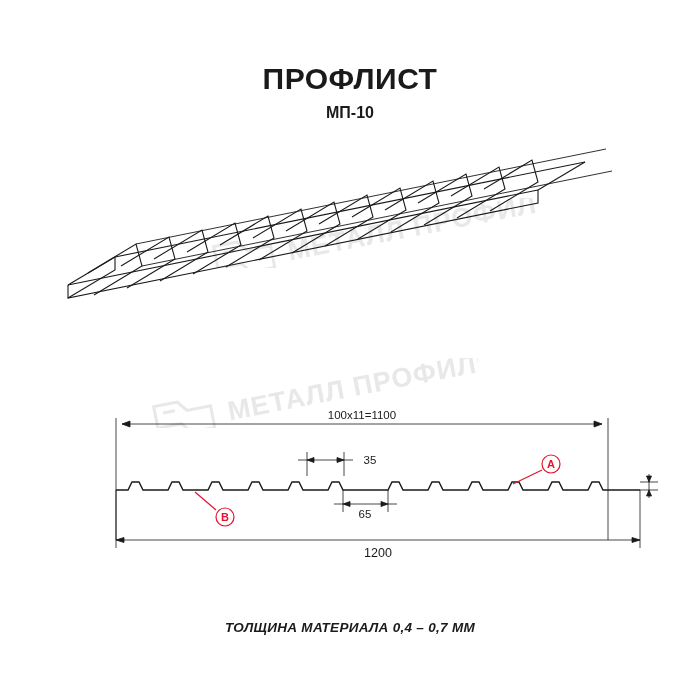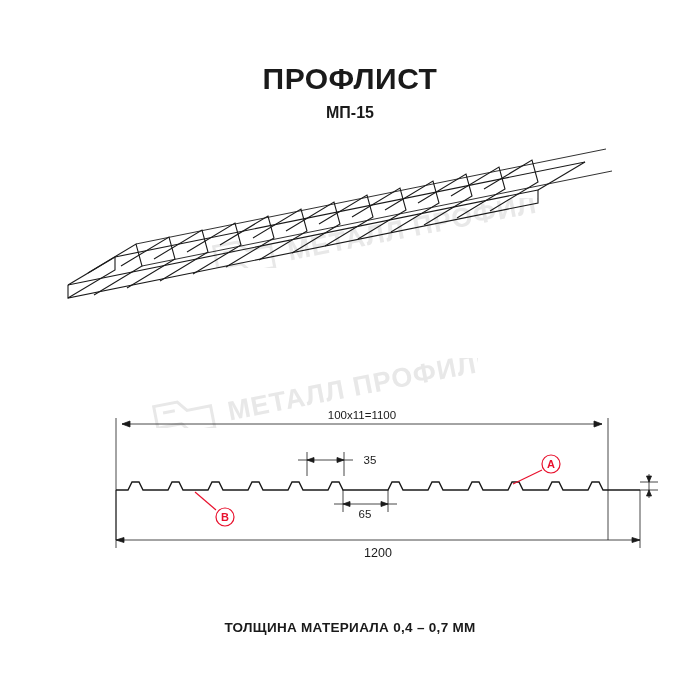--- a/index.html
+++ b/index.html
@@ -44,20 +44,21 @@
   .footer-note {
     position: absolute;
     top: 620px;
     left: 0;
     width: 700px;
     text-align: center;
     font-size: 13.5px;
     font-weight: bold;
     letter-spacing: 0.3px;
     color: #1a1a1a;
+    font-style: italic;
   }
   .fig-3d {
     position: absolute;
     top: 140px;
     left: 40px;
   }
   .fig-section {
     position: absolute;
     top: 400px;
     left: 40px;
@@ -72,21 +73,21 @@
   text {
     font-family: "Liberation Sans", sans-serif;
   }
 </style>
 </head>
 <body>
 
 <div class="page">
 
   <div class="title">ПРОФЛИСТ</div>
-  <div class="subtitle">МП-15</div>
+  <div class="subtitle">МП-10</div>
 
   <div class="wm wm1">
     <svg width="330" height="70" viewBox="0 0 330 70">
       <g transform="rotate(-11 165 35)">
         <g fill="none" stroke="#e8e8e8" stroke-width="3">
           <path d="M6 46 L6 18 L30 18 L38 28 L62 28 L62 50 L38 50 L30 40 L6 40"></path>
           <path d="M14 26 L26 26"></path>
         </g>
         <text x="78" y="46" font-size="27" font-weight="bold" fill="#e8e8e8" letter-spacing="1">МЕТАЛЛ ПРОФИЛЬ</text>
       </g>

